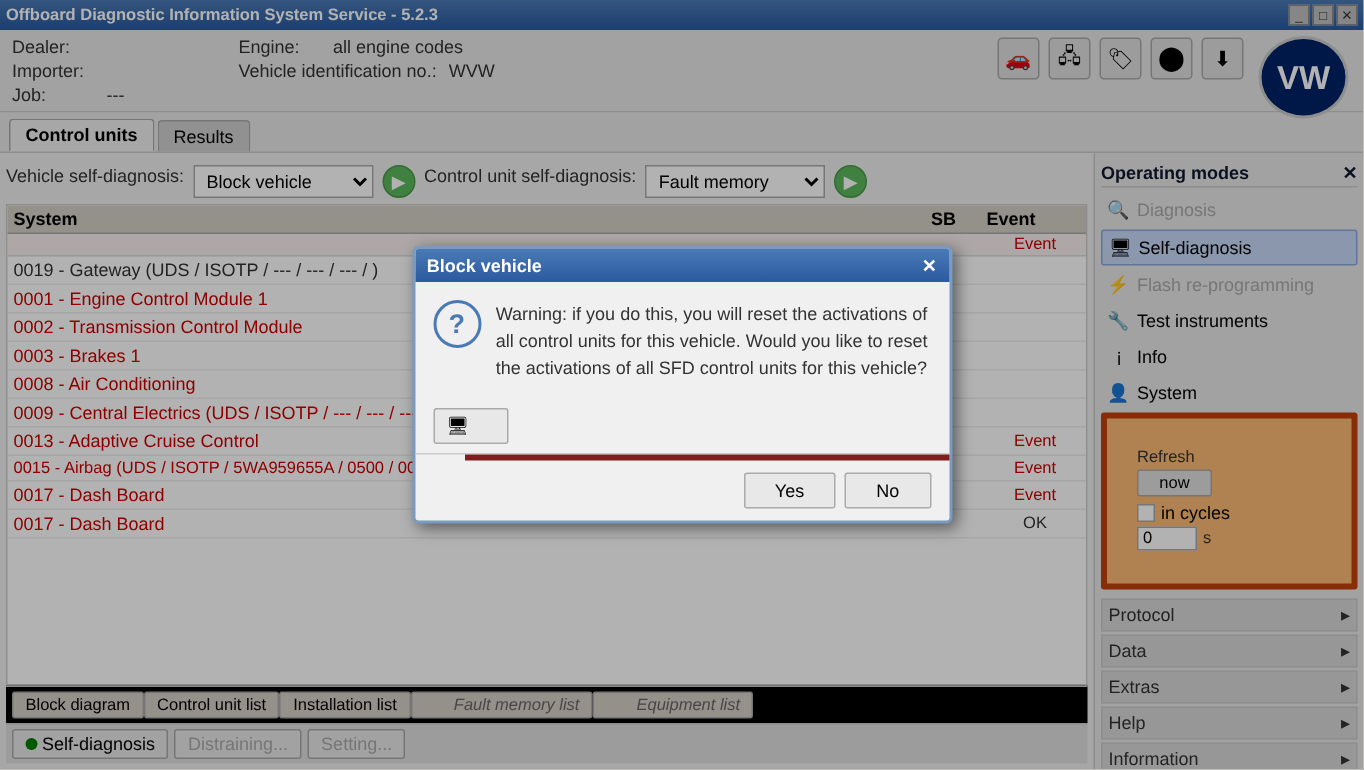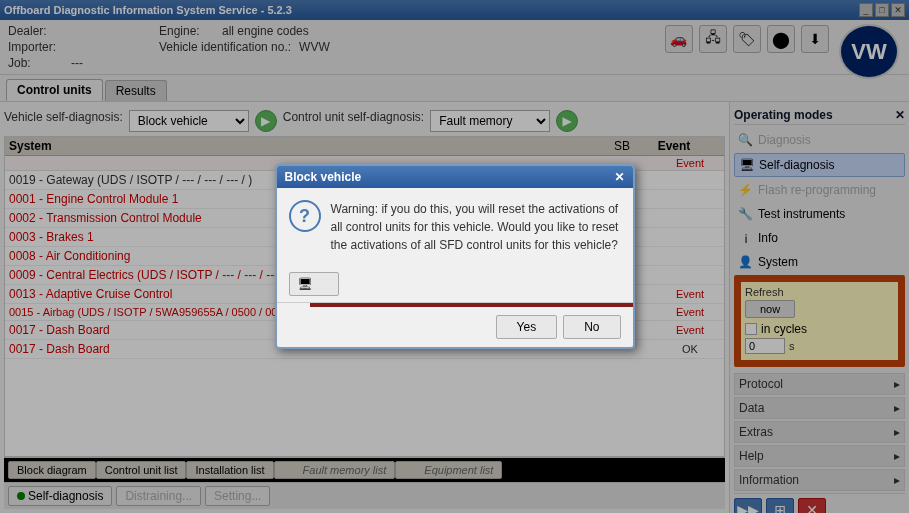--- a/index.html
+++ b/index.html
@@ -138,21 +138,21 @@
       border: 1px solid #ccc;
       background: white;
     }
     .table-header {
       display: flex;
       background: #d4d0c8;
       border-bottom: 1px solid #aaa;
       padding: 2px 4px;
     }
     .th-system { flex: 1; font-weight: bold; }
-    .th-sb { width: 30px; font-weight: normal; }
+    .th-sb { width: 30px; text-align: center; font-weight: bold; }
     .th-event { width: 60px; text-align: center; font-weight: bold; }
     .th-scroll { width: 16px; }
 
     .table-body { overflow-y: auto; height: calc(100% - 22px); }
     .table-row {
       display: flex;
       padding: 2px 4px;
       border-bottom: 1px solid #eee;
       align-items: center;
     }
@@ -228,23 +228,23 @@
       margin-bottom: 2px;
       cursor: pointer;
       border-radius: 2px;
       font-size: 12px;
     }
     .sidebar-btn.active { background: #c8d8f8; border: 1px solid #88aadd; }
     .sidebar-btn.disabled { color: #aaa; cursor: default; }
     .sidebar-icon { width: 16px; height: 16px; font-size: 12px; display: flex; align-items: center; justify-content: center; }
 
     .refresh-section {
-      background: #fef9c3;
-      border: 7px solid #c2410c;
-      padding: 4px;
+      background: #fdba74;
+      border: 4px solid #c2410c;
+      padding: 20px;
       margin-bottom: 6px;
       border-radius: 2px;
     }
     .refresh-label { font-size: 11px; color: #333; margin-bottom: 2px; }
     .refresh-btn {
       width: 50px; padding: 2px;
       background: #e0e0e0; border: 1px solid #aaa;
       font-size: 11px; cursor: pointer; text-align: center;
       border-radius: 2px; margin-bottom: 4px;
     }

